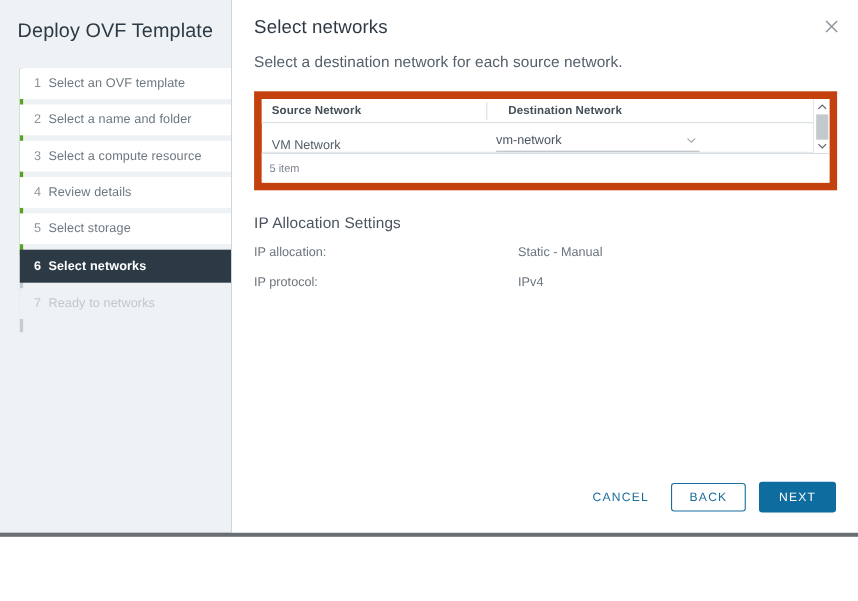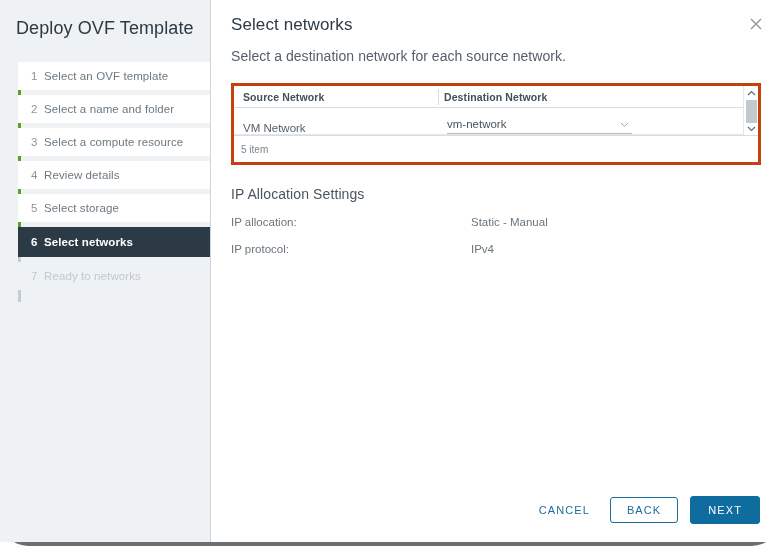--- a/index.html
+++ b/index.html
@@ -13,25 +13,24 @@
   body {
     font-family: "Liberation Sans", sans-serif;
     background: #ffffff;
     color: #313b42;
     -webkit-font-smoothing: antialiased;
   }
 
   #wizard {
     position: relative;
     width: 780px;
-    height: 546px;
+    height: 488px;
     background: #ffffff;
     display: flex;
     border-bottom: 4px solid #6a6f73;
-    border-radius: 28px;
   }
 
   
   .sidebar {
     position: relative;
     width: 211px;
     flex: 0 0 211px;
     background: #eef2f5;
     border-right: 1px solid #cdd6dd;
     padding-top: 0;
@@ -134,21 +133,21 @@
     color: #55606a;
     margin-top: 12px;
     letter-spacing: 0.05px;
   }
 
   
   .table-wrap {
     position: relative;
     margin-top: 19px;
     width: 530px;
-    border: 3px solid #c2410c;
+    border: 7px solid #c2410c;
     background: #ffffff;
   }
 
   .tbl-scroll-region {
     position: relative;
     padding-right: 15px;
   }
 
   .tbl-head {
     display: flex;
@@ -158,21 +157,21 @@
     background: #ffffff;
   }
   .th {
     font-size: 10.5px;
     font-weight: bold;
     color: #444f57;
     padding-left: 9px;
     letter-spacing: 0.1px;
   }
   .th.src { width: 204px; flex: 0 0 204px; }
-  .th.dst { flex: 1 1 auto; border-left: 1px solid #d8dde1; height: 16px; display: flex; align-items: center; padding-left: 5px; }
+  .th.dst { flex: 1 1 auto; border-left: 1px solid #d8dde1; height: 16px; display: flex; align-items: center; padding-left: 19px; }
 
   .tbl-row {
     display: flex;
     height: 27px;
     align-items: flex-end;
     border-bottom: 1px solid #e3e7ea;
   }
   .td {
     font-size: 11.5px;
     color: #55606a;

